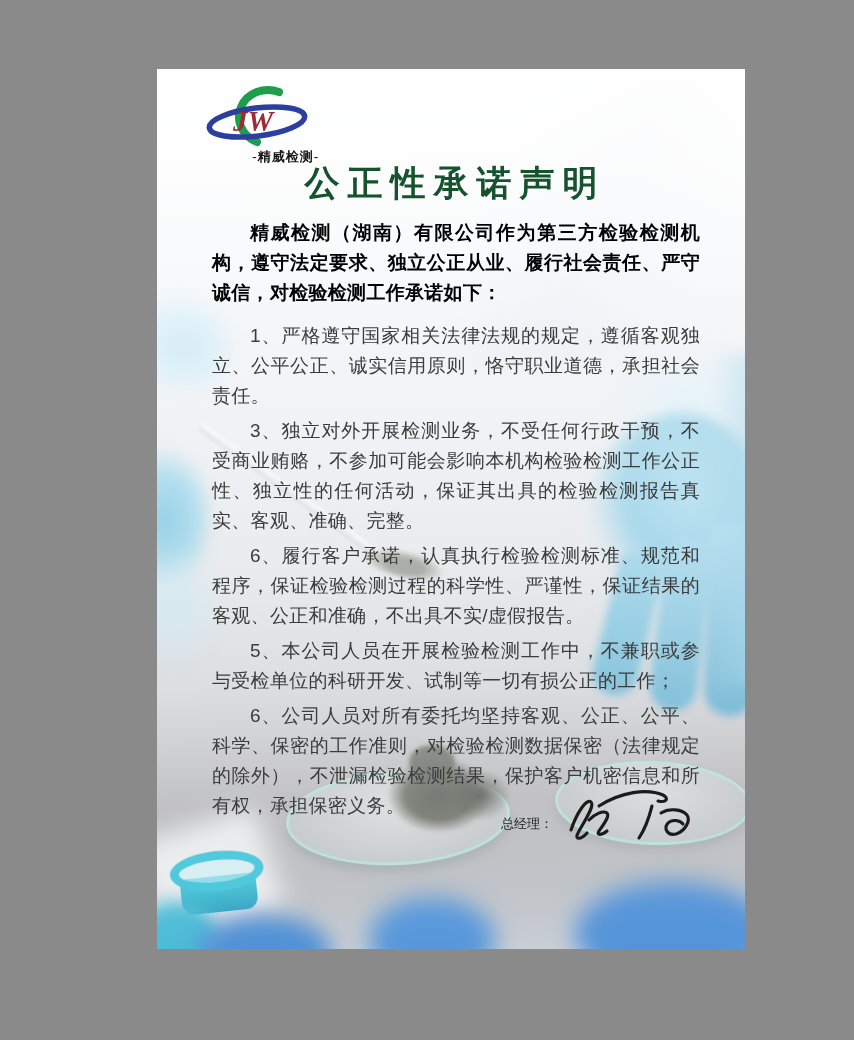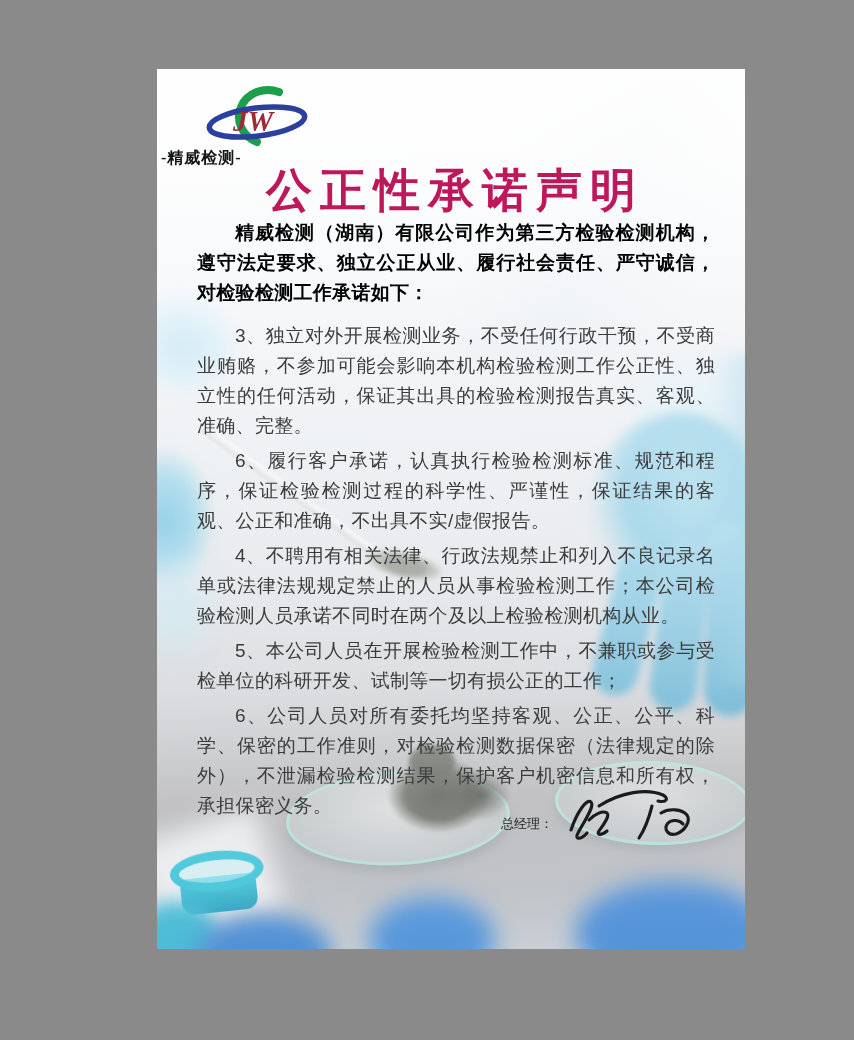--- a/index.html
+++ b/index.html
@@ -93,29 +93,29 @@
     background:linear-gradient(180deg,
       rgba(255,255,255,.94) 0%,rgba(255,255,255,.88) 11%,
       rgba(253,254,255,.74) 21%,rgba(251,252,254,.57) 31%,
       rgba(249,251,253,.47) 44%,rgba(247,249,251,.40) 57%,
       rgba(243,245,247,.32) 69%,rgba(236,239,242,.23) 79%,
       rgba(227,230,234,.13) 89%,rgba(217,222,228,.05) 100%);
   }
   
   .content-layer{position:absolute;inset:0;}
   .logo-svg{position:absolute;left:42px;top:15px;width:114px;height:64px;}
-  .brand{position:absolute;left:4px;top:79px;width:158px;text-align:left;
+  .brand{position:absolute;left:4px;top:79px;width:158px;text-align:right;
     font-family:"Liberation Serif","DejaVu Serif",serif;
-    font-weight:bold;font-size:16px;letter-spacing:1px;color:#151515;}
+    font-weight:bold;font-size:13px;letter-spacing:1px;color:#151515;}
   .doc-title{position:absolute;left:0;right:0;top:91px;margin:0;text-align:center;
     font-family:"Liberation Serif","DejaVu Serif",serif;
-    font-size:46px;font-weight:bold;letter-spacing:8px;padding-left:8px;color:#be185d;}
+    font-size:35px;font-weight:bold;letter-spacing:8px;padding-left:8px;color:#14532d;}
   .content{position:absolute;left:40px;right:30px;top:149px;
     font-size:19px;line-height:30px;color:#3c3c3c;text-align:justify;letter-spacing:.3px;}
-  .content p{margin:0 0 5px;text-indent:2em;}
+  .content p{margin:0 15px 5px;text-indent:2em;}
   .content p.intro{font-weight:bold;color:#000;margin-bottom:13px;}
   .sign-row{position:absolute;right:38px;top:733px;display:flex;align-items:center;}
   .sign-label{font-size:13px;color:#222;}
   .sign-svg{width:152px;height:60px;margin-left:2px;margin-top:-16px;}
   .doc-date{position:absolute;left:334px;top:806px;font-size:21px;color:#1c1c1c;letter-spacing:.5px;}
 </style>
 </head>
 <body>
 
 <div class="page">
@@ -159,23 +159,23 @@
       <ellipse cx="58" cy="38" rx="48" ry="14" fill="none" stroke="#2b3f9e" stroke-width="5.5" transform="rotate(-7 58 38)"></ellipse>
       <text x="34" y="47" font-family="Liberation Serif, DejaVu Serif, serif" font-style="italic" font-weight="bold" font-size="29" fill="#9e2a33">JW</text>
     </svg>
 
     <div class="brand">-精威检测-</div>
 
     <h1 class="doc-title">公正性承诺声明</h1>
 
     <div class="content">
       <p class="intro">精威检测（湖南）有限公司作为第三方检验检测机构，遵守法定要求、独立公正从业、履行社会责任、严守诚信，对检验检测工作承诺如下：</p>
+      <p class="item">1、严格遵守国家相关法律法规的规定，遵循客观独立、公平公正、诚实信用原则，恪守职业道德，承担社会责任。</p>
       <p class="item">3、独立对外开展检测业务，不受任何行政干预，不受商业贿赂，不参加可能会影响本机构检验检测工作公正性、独立性的任何活动，保证其出具的检验检测报告真实、客观、准确、完整。</p>
       <p class="item">6、履行客户承诺，认真执行检验检测标准、规范和程序，保证检验检测过程的科学性、严谨性，保证结果的客观、公正和准确，不出具不实/虚假报告。</p>
-      <p class="item">4、不聘用有相关法律、行政法规禁止和列入不良记录名单或法律法规规定禁止的人员从事检验检测工作；本公司检验检测人员承诺不同时在两个及以上检验检测机构从业。</p>
       <p class="item">5、本公司人员在开展检验检测工作中，不兼职或参与受检单位的科研开发、试制等一切有损公正的工作；</p>
       <p class="item">6、公司人员对所有委托均坚持客观、公正、公平、科学、保密的工作准则，对检验检测数据保密（法律规定的除外），不泄漏检验检测结果，保护客户机密信息和所有权，承担保密义务。</p>
     </div>
 
     <div class="sign-row">
       <span class="sign-label">总经理：</span>
       <svg class="sign-svg" viewBox="0 0 152 60">
         <g fill="none" stroke="#1b1b1b" stroke-width="3.1" stroke-linecap="round" stroke-linejoin="round">
           <path d="M16 44 C22 26 32 12 36 16 C40 20 30 34 23 47 C19 54 26 54 32 47"></path>
           <path d="M34 34 C40 28 48 24 52 27 C55 30 49 38 44 45 C41 49 46 50 52 45"></path>

